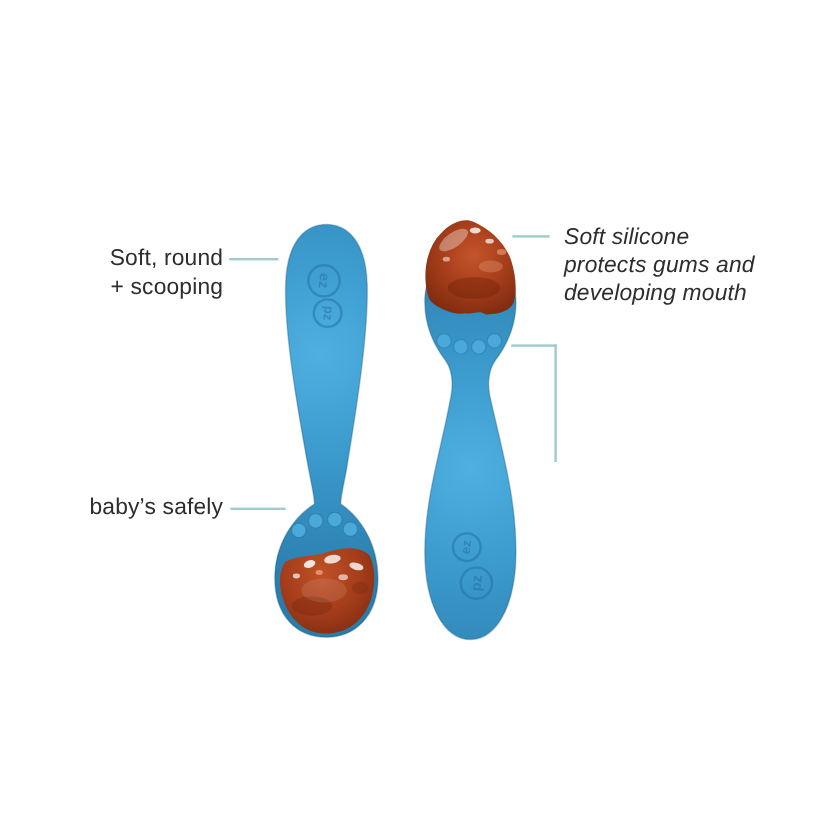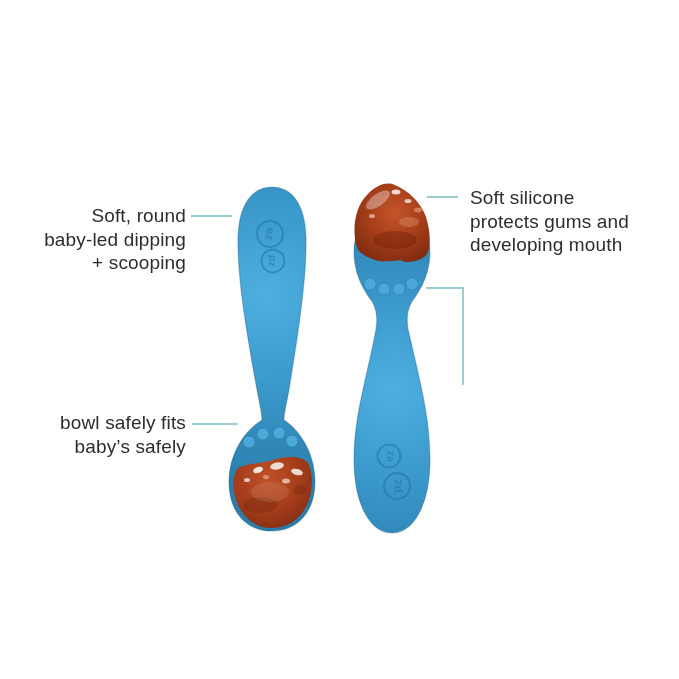--- a/index.html
+++ b/index.html
@@ -16,21 +16,21 @@
     color:#2d2d2d;
     font-size:19px;
     line-height:23.5px;
     font-weight:500;
     letter-spacing:.15px;
     white-space:nowrap;
   }
   .annotation.align-right{text-align:right;}
   .annotation.align-left{text-align:left;}
   .ann-handle{top:204px;right:493px;}
-  .ann-silicone{top:186px;left:470px;}
+  .ann-silicone{top:186px;left:470px;font-style:italic;}
   .ann-bowl{top:411px;right:493px;}
   .ann-bumps{top:390px;left:459px;}
   .callout{position:absolute;background:#9ecbcb;height:2px;}
   .callout-handle{left:191px;top:215px;width:41px;}
   .callout-bowl{left:192px;top:423px;width:46px;}
   .callout-silicone{left:427px;top:196px;width:31px;}
   .callout-bumps{
     position:absolute;left:426px;top:287px;width:36px;height:96px;
     border-top:2px solid #9ecbcb;border-right:2px solid #9ecbcb;
     background:none;
@@ -160,29 +160,27 @@
     </g>
   </svg>
 
   <div class="callout callout-handle"></div>
   <div class="callout callout-silicone"></div>
   <div class="callout callout-bowl"></div>
   <div class="callout-bumps"></div>
 
   <div class="annotation align-right ann-handle">
     <div>Soft, round</div>
-    <div>baby-led dipping</div>
     <div>+ scooping</div>
   </div>
 
   <div class="annotation align-left ann-silicone">
     <div>Soft silicone</div>
     <div>protects gums and</div>
     <div>developing mouth</div>
   </div>
 
   <div class="annotation align-right ann-bowl">
-    <div>bowl safely fits</div>
     <div>baby’s safely</div>
   </div>
 
 
 </div>
 
 </body></html>

